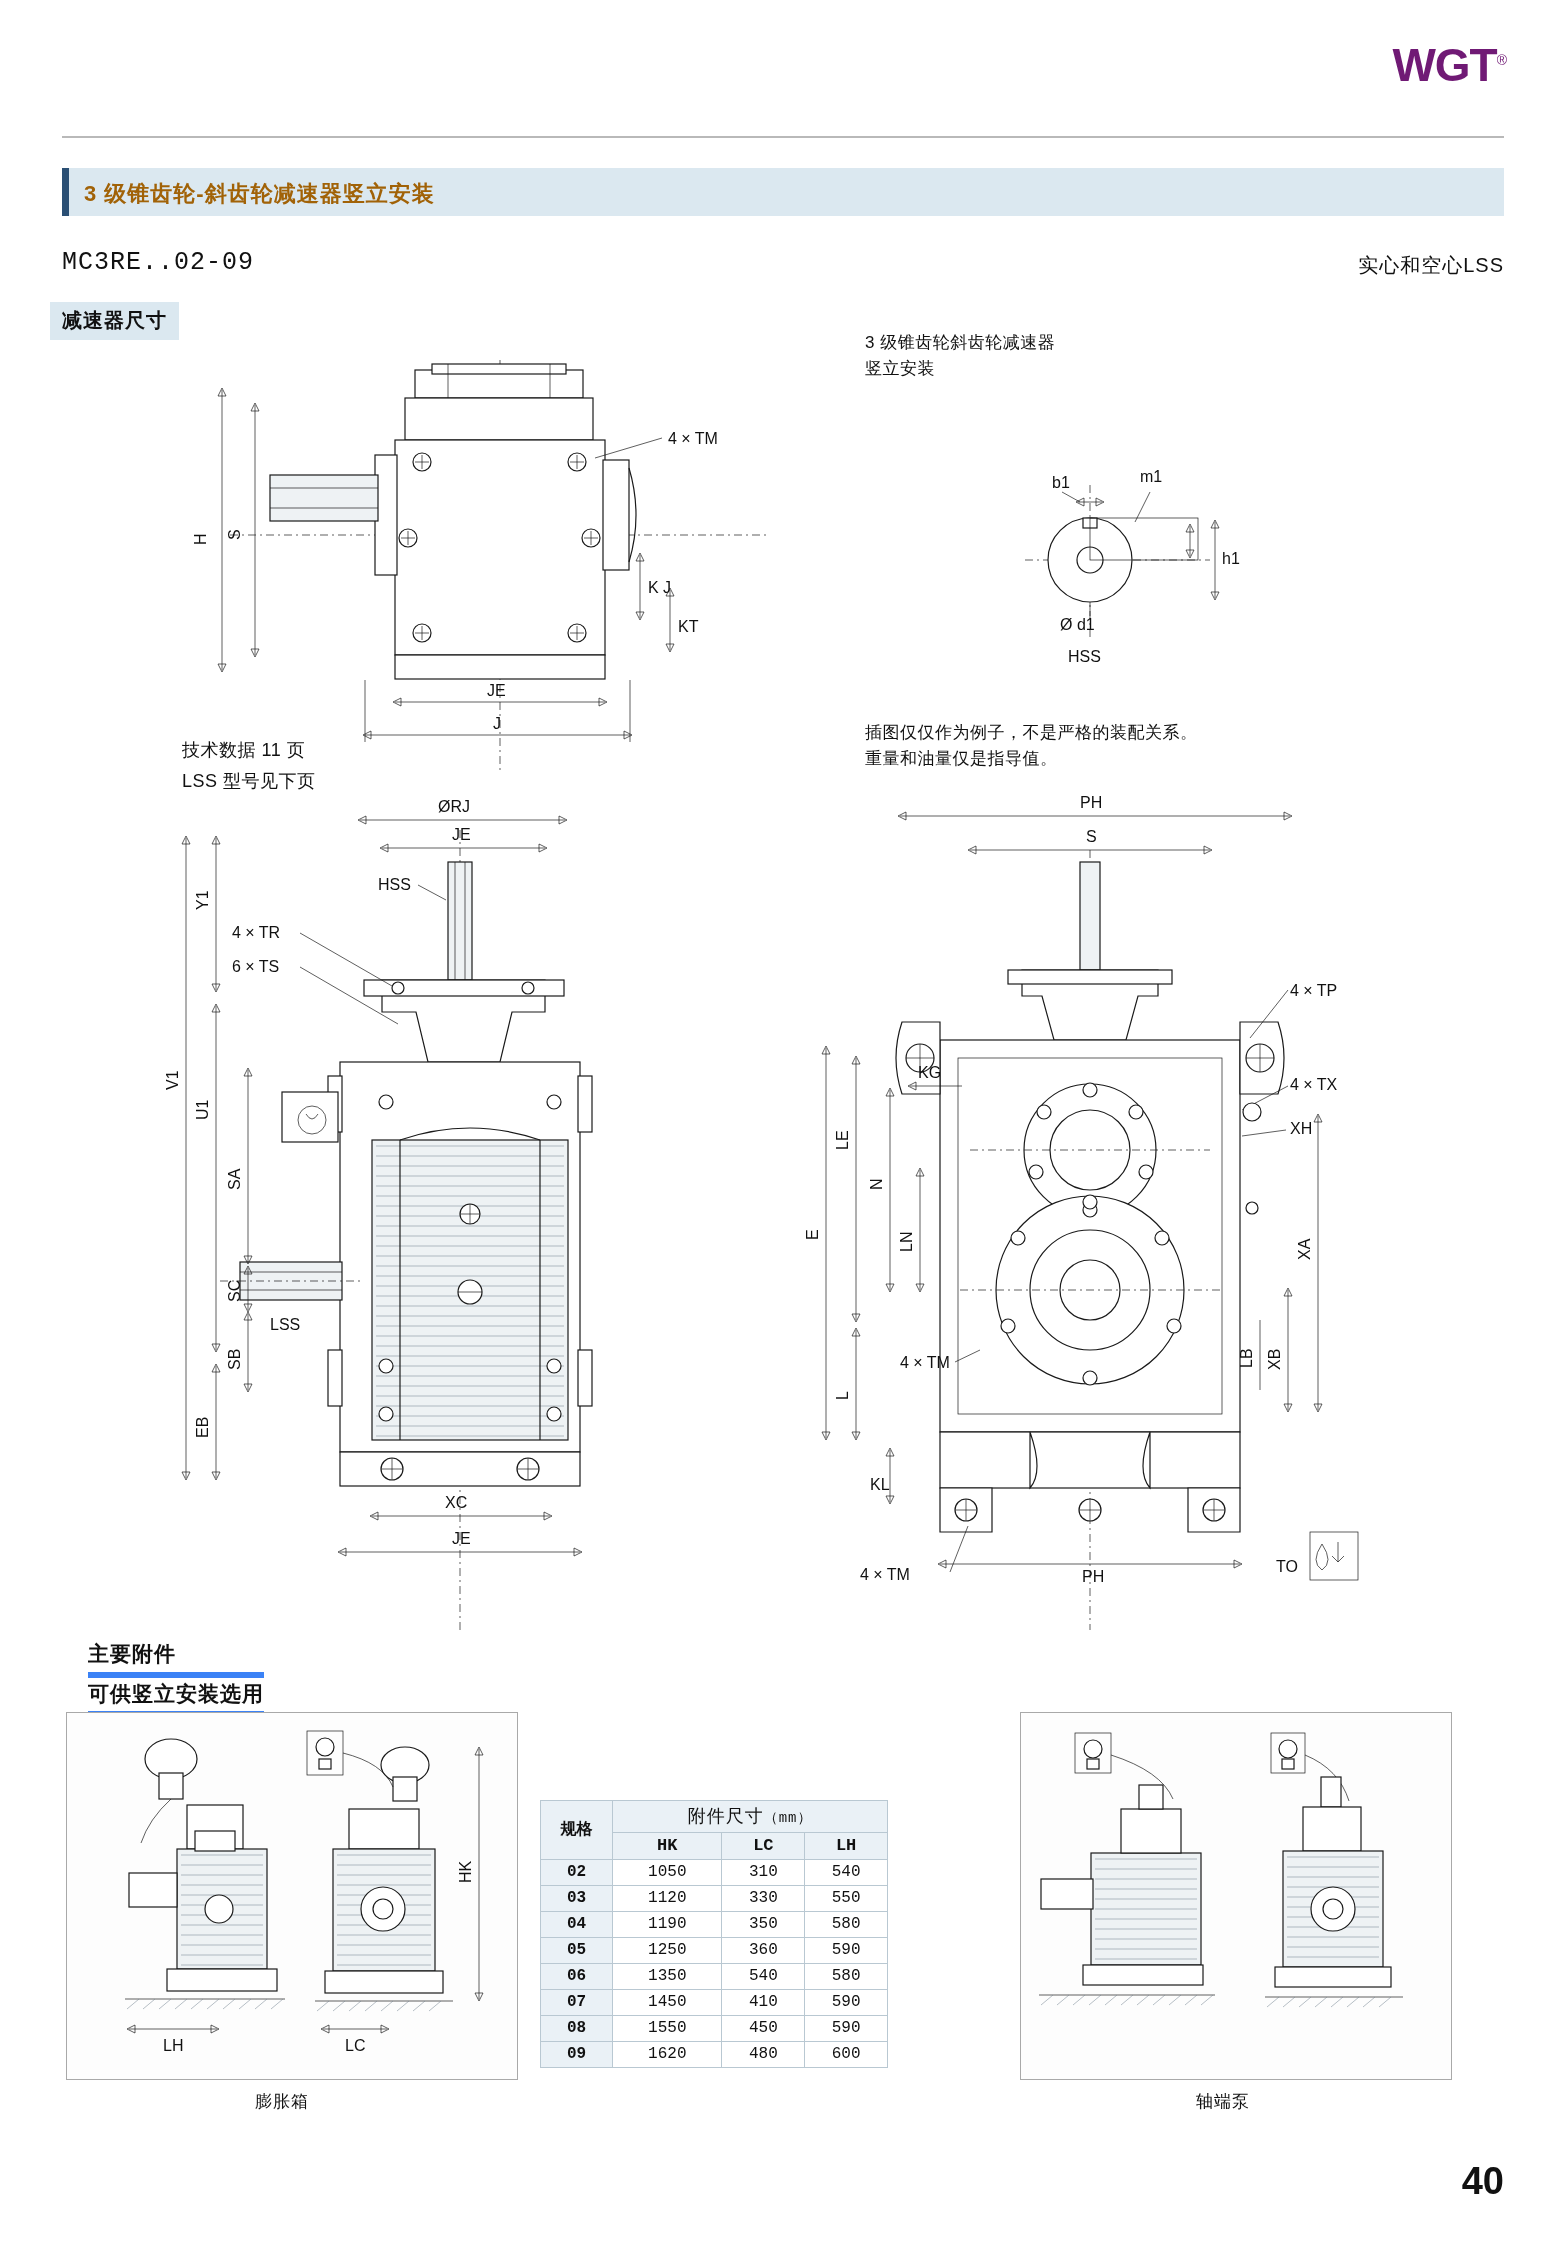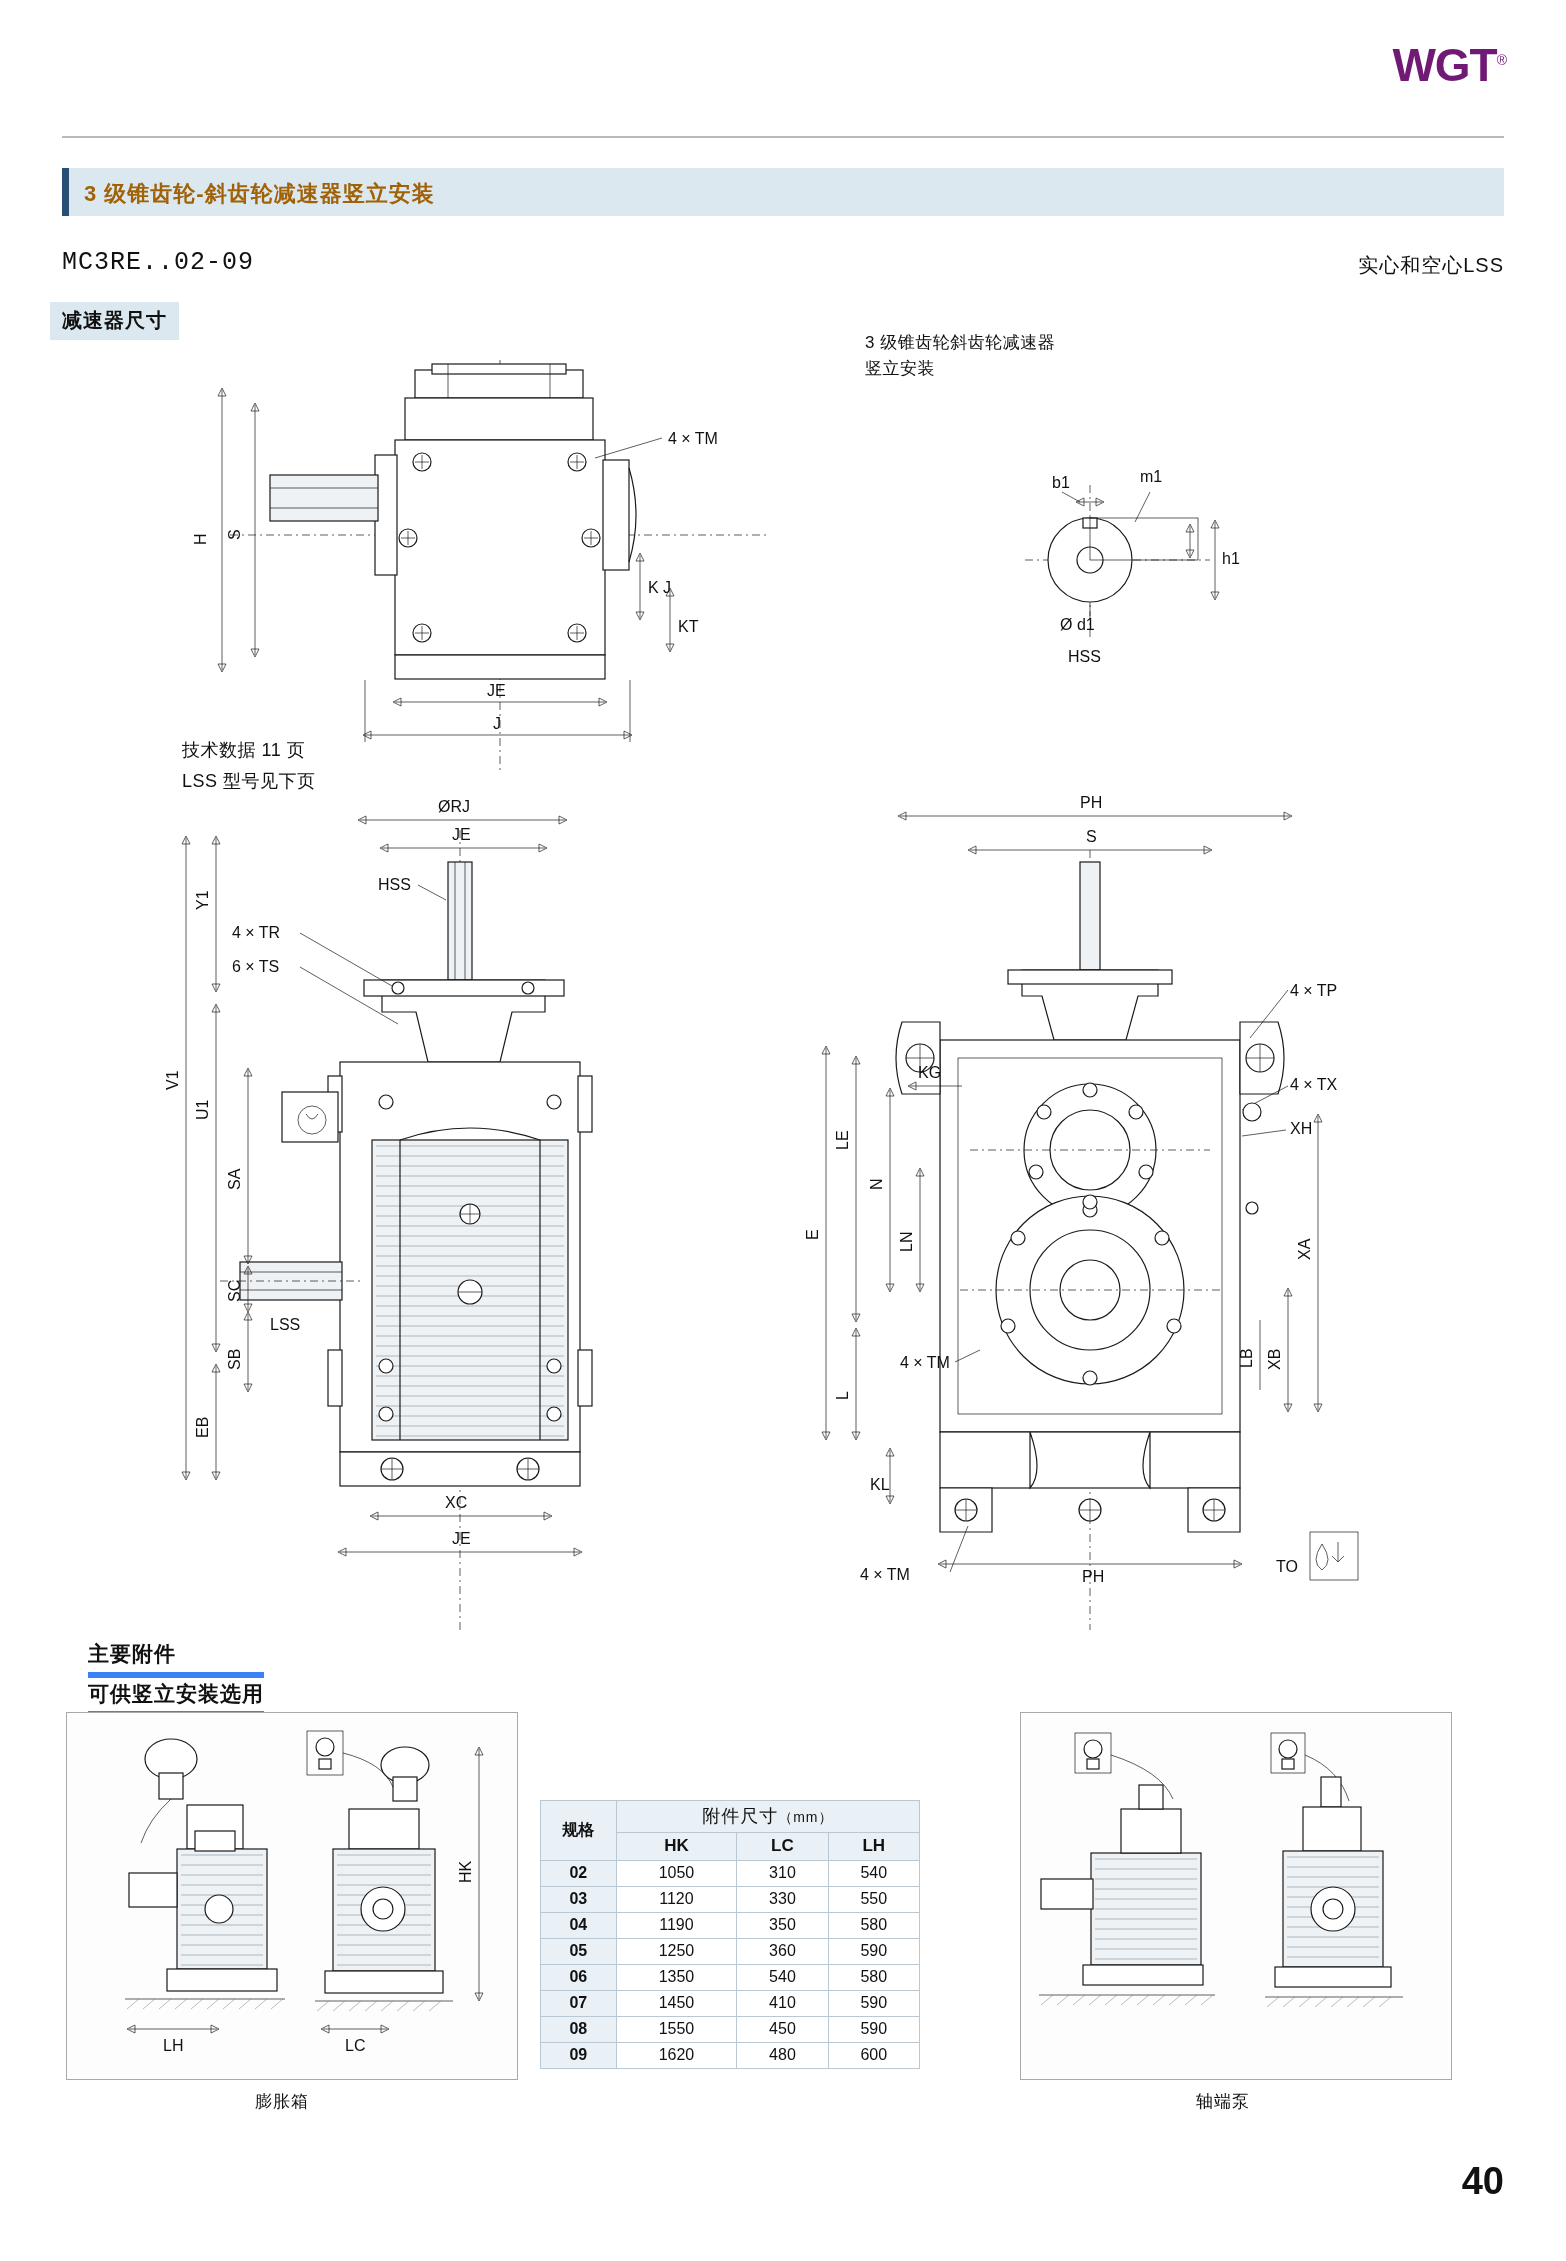--- a/index.html
+++ b/index.html
@@ -135,23 +135,23 @@
     font-size: 17px;
     letter-spacing: 1px;
   }
   #cap-exp { left: 255px; top: 2090px; }
   #cap-pump { left: 1196px; top: 2090px; }
   
   .tbl {
     position: absolute;
     left: 540px;
     top: 1800px;
-    width: 380px;
+    width: 348px;
     border-collapse: collapse;
-    font-family: Liberation Sans, sans-serif;
+    font-family: Liberation Mono, monospace;
     font-size: 16px;
   }
   .tbl td, .tbl th {
     border: 1px solid #b9c8d2;
     text-align: center;
     padding: 3px 0 4px 0;
     font-weight: normal;
   }
   .tbl .hdr-main {
     background: #eaf1f6;
@@ -219,20 +219,24 @@
   <div class="model-code">MC3RE..02-09</div>
   <div class="model-right">实心和空心LSS</div>
 
   <div class="sec-label" id="sec-dims">减速器尺寸</div>
 
   <div class="note-block" id="note-top-right">
     <div>3 级锥齿轮斜齿轮减速器</div>
     <div>竖立安装</div>
   </div>
 
+  <div class="note-block" id="note-example">
+    <div>插图仅仅作为例子，不是严格的装配关系。</div>
+    <div>重量和油量仅是指导值。</div>
+  </div>
 
   <div class="small-note" id="note-tech">
     <div>技术数据 11 页</div>
     <div>LSS 型号见下页</div>
   </div>
 
   <svg width="640" height="430" viewBox="0 0 640 430" style="position:absolute;left:170px;top:350px;">
 
     <line class="ln-d" x1="60" y1="185" x2="600" y2="185"></line>
     <line class="ln-d" x1="330" y1="10" x2="330" y2="420"></line>

